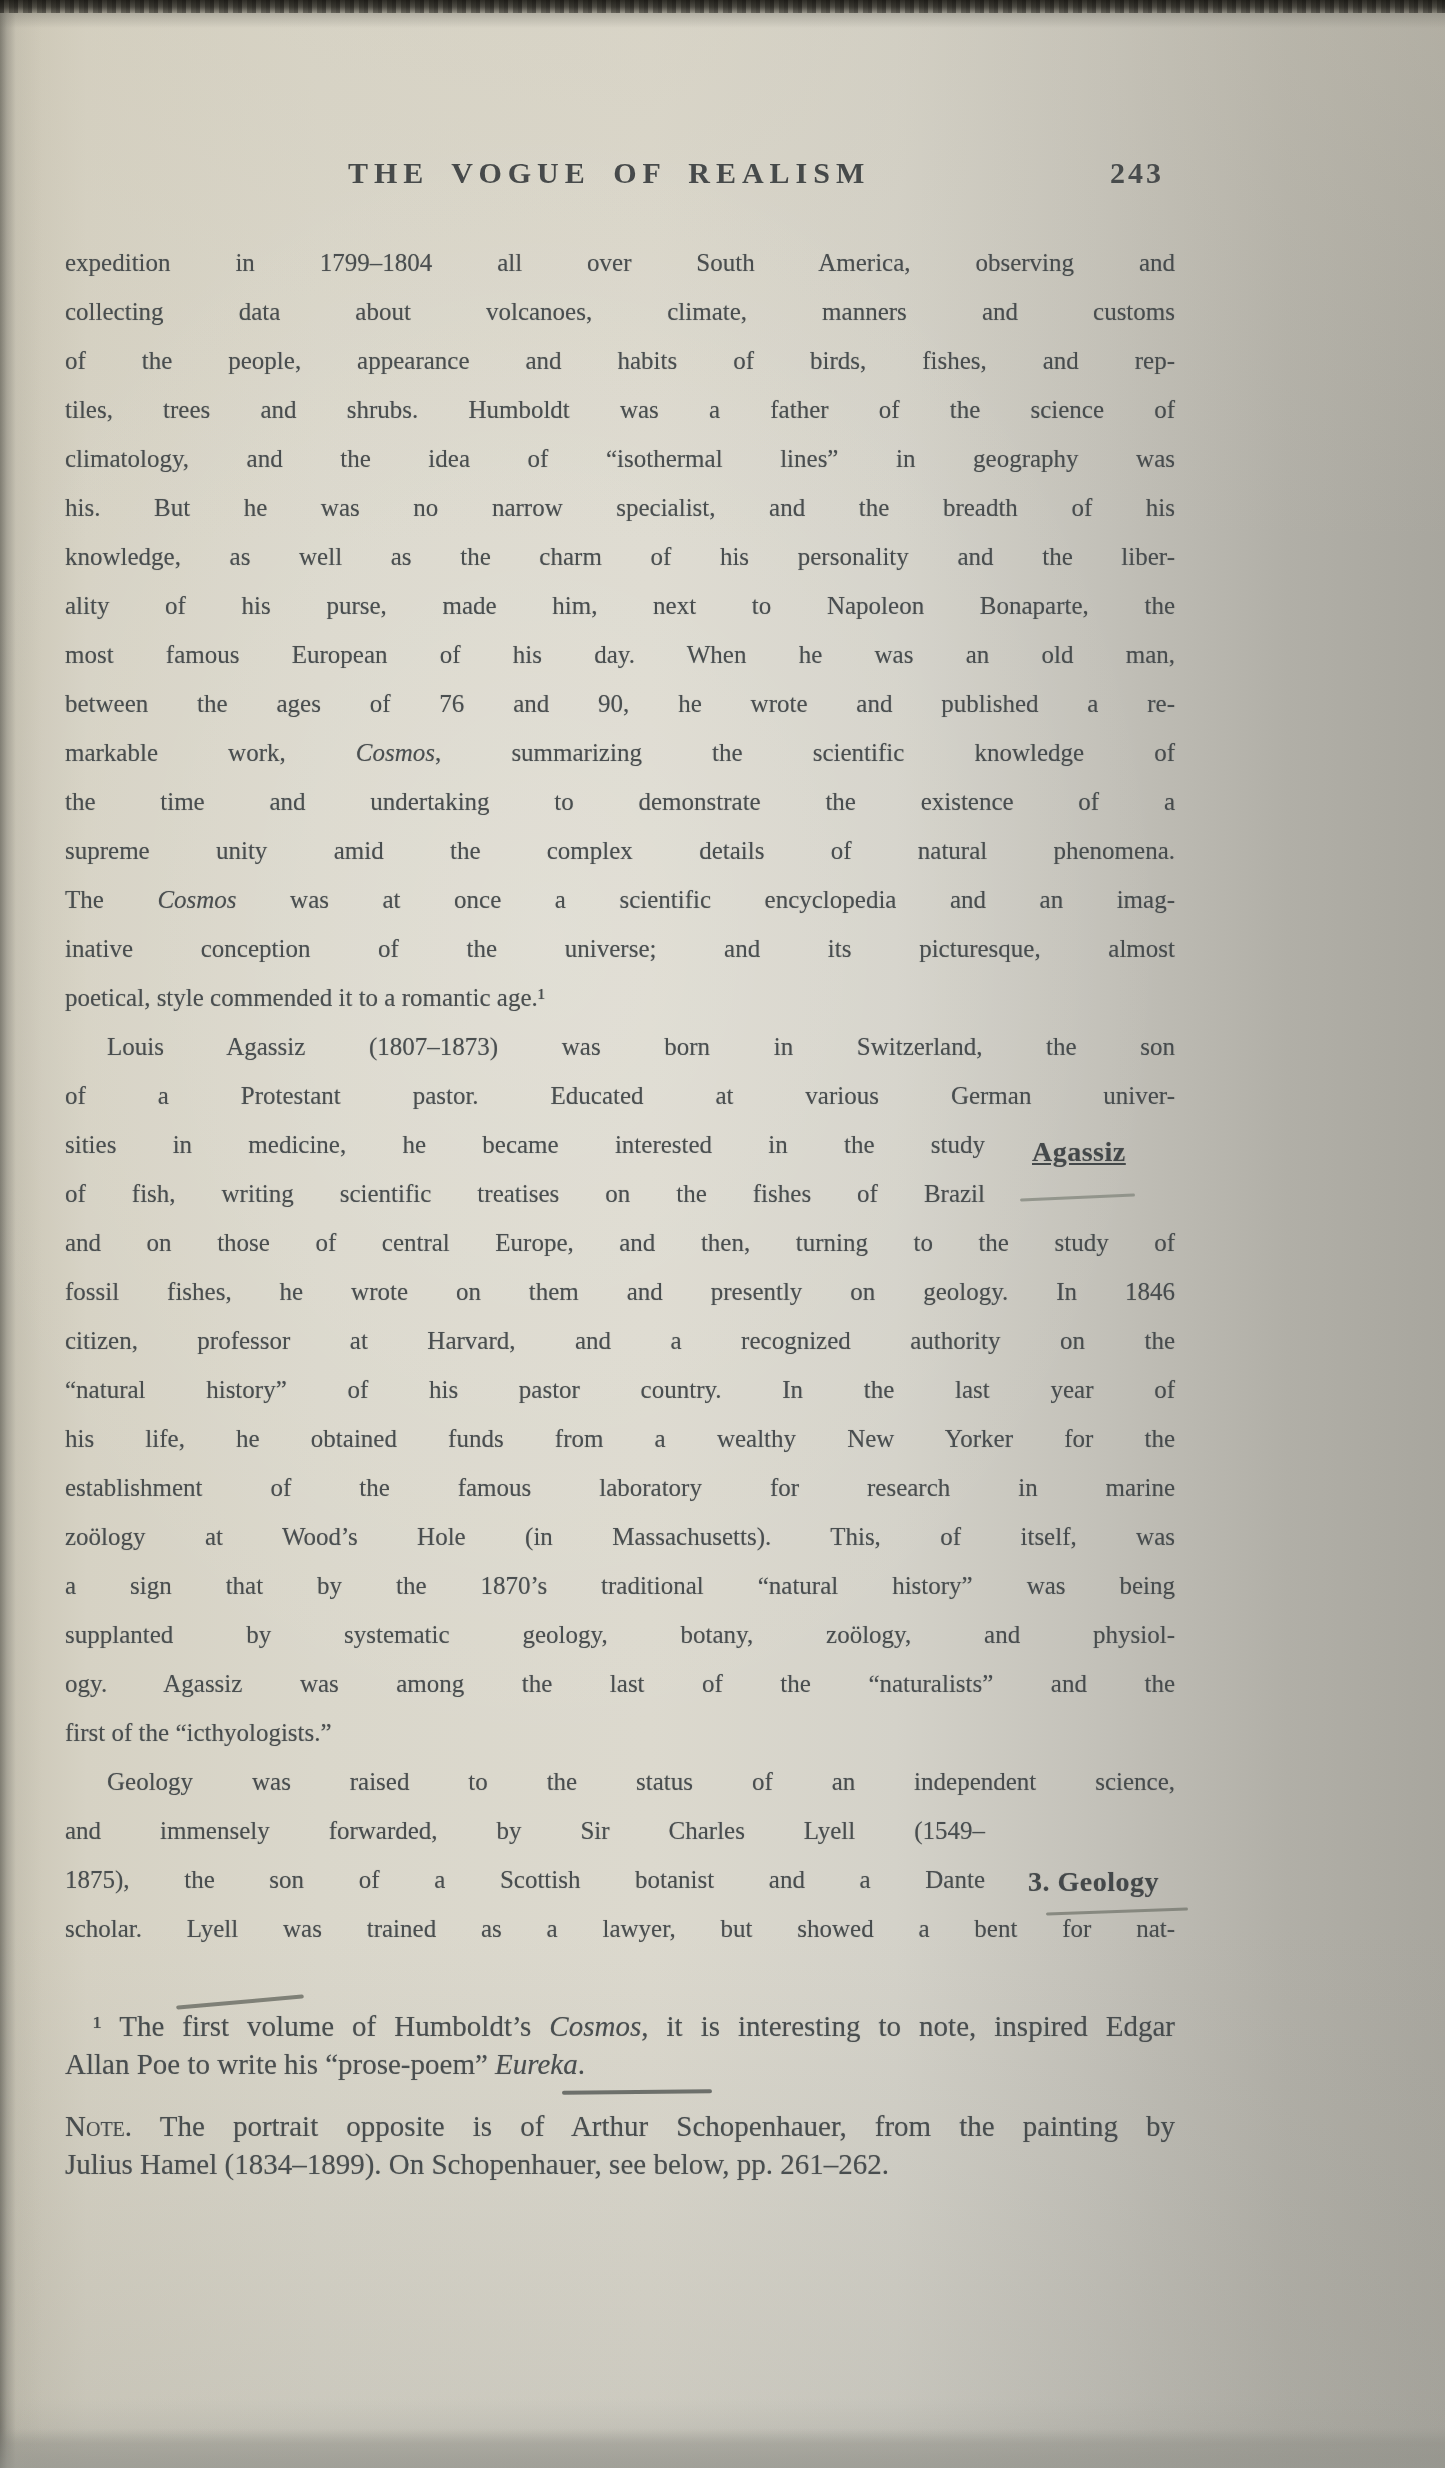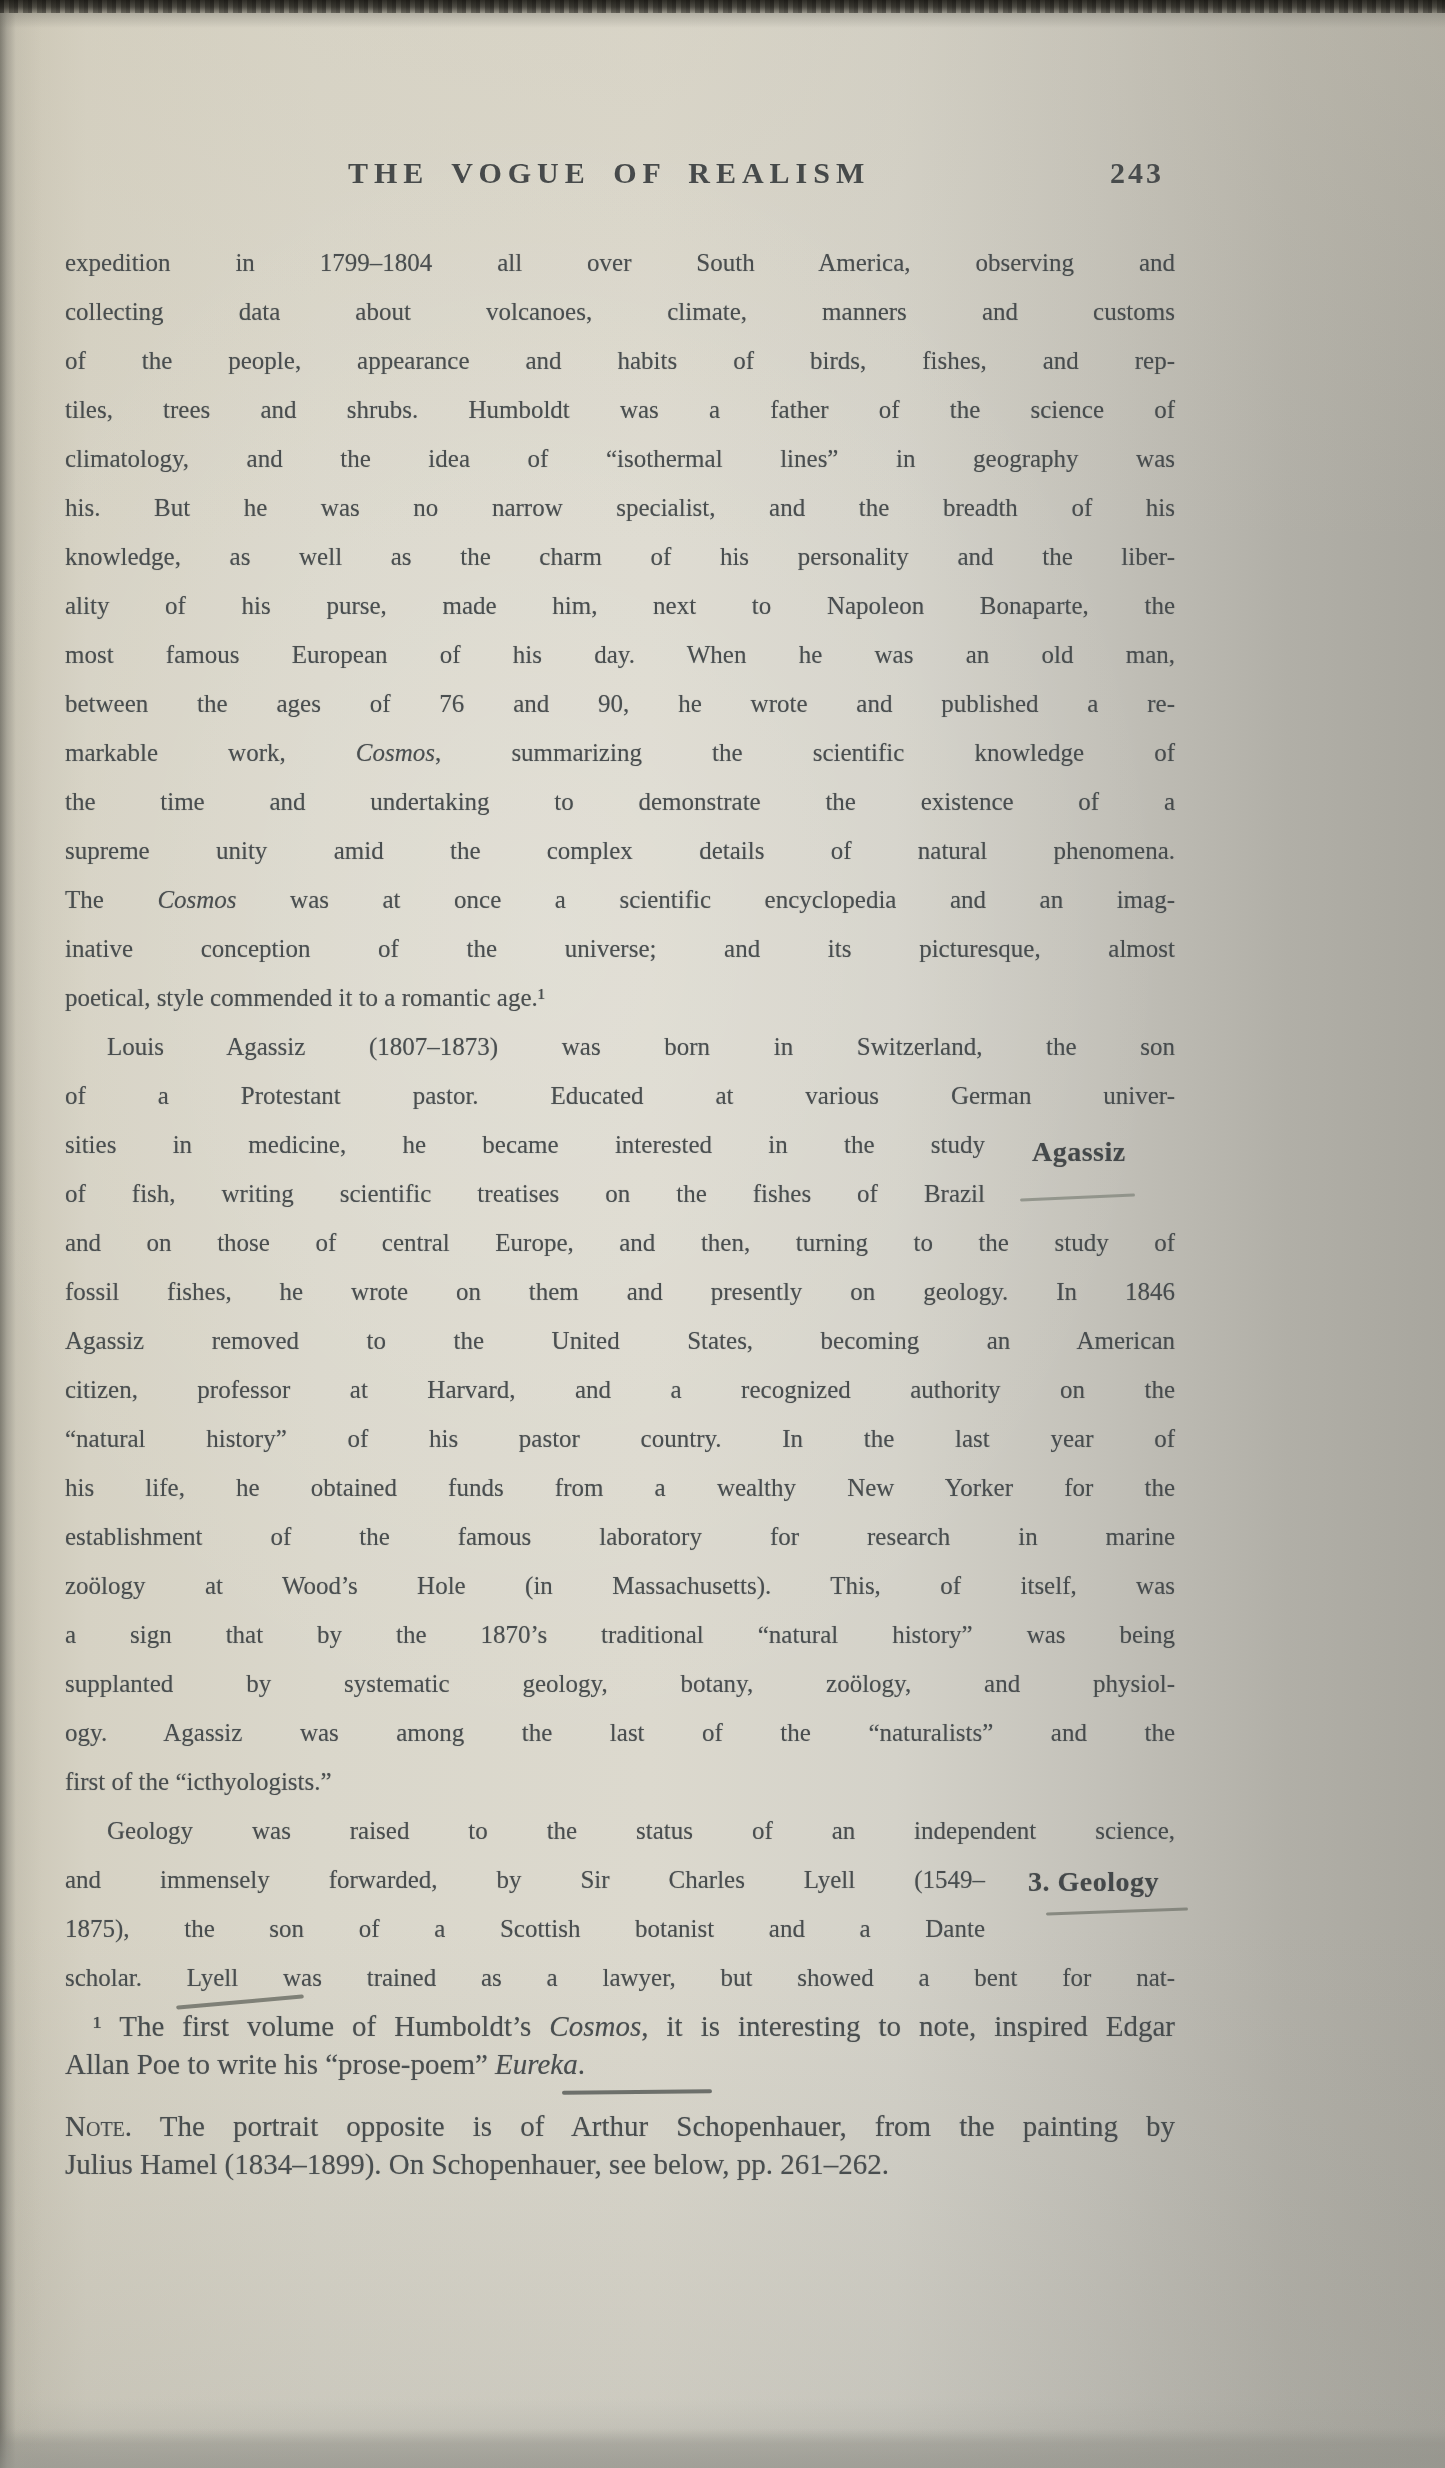--- a/index.html
+++ b/index.html
@@ -29,21 +29,21 @@
   .tline.indent{padding-left:42px;}
   .fn-col{position:absolute;left:65px;width:1110px;font-size:29px;}
   .fn-col .tline{height:38px;line-height:38px;}
   .fn-col .tline.indent{padding-left:28px;}
   .footnote-col{top:2007px;}
   .note-col{top:2107px;}
   .sc{font-variant:small-caps;}
   .margin-note{position:absolute;font-size:28px;font-weight:bold;
     color:rgba(55,60,62,0.85);letter-spacing:0.5px;white-space:nowrap;
     text-shadow:0 0 1px rgba(70,75,77,0.45);}
-  .mn-agassiz{left:1032px;top:1136px;}
+  .mn-agassiz{left:1032px;top:1136px;text-decoration:underline;}
   .mn-geology{left:1028px;top:1866px;}
   .pencil{position:absolute;border-radius:3px;}
   .ul-agassiz{left:1020px;top:1196px;width:115px;height:3px;background:rgba(130,133,124,0.75);transform:rotate(-2.5deg);}
   .ul-geology{left:1046px;top:1910px;width:142px;height:3px;background:rgba(120,123,114,0.8);transform:rotate(-2deg);}
   .ul-eureka{left:562px;top:2090px;width:150px;height:4px;background:rgba(90,94,91,0.85);transform:rotate(-0.6deg);}
   .fn-rule{left:176px;top:2000px;width:128px;height:4px;background:rgba(105,108,99,0.8);transform:rotate(-5deg);}
   .bottom-edge{position:absolute;left:0;top:2428px;width:1445px;height:40px;
     background:linear-gradient(180deg, rgba(0,0,0,0) 0%, rgba(140,140,132,0.35) 40%, rgba(158,158,150,0.55) 100%);}
 </style>
 </head>
@@ -75,21 +75,20 @@
           <div class="tline">inative conception of the universe; and its picturesque, almost</div>
           <div class="tline left">poetical, style commended it to a romantic age.¹</div>
         </div>
         <div>
           <div class="tline indent">Louis Agassiz (1807–1873) was born in Switzerland, the son</div>
           <div class="tline">of a Protestant pastor.  Educated at various German univer-</div>
           <div class="tline short">sities in medicine, he became interested in the study</div>
           <div class="tline short">of fish, writing scientific treatises on the fishes of Brazil</div>
           <div class="tline">and on those of central Europe, and then, turning to the study of</div>
           <div class="tline">fossil fishes, he wrote on them and presently on geology.  In 1846</div>
-          <div class="tline">Agassiz removed to the United States, becoming an American</div>
           <div class="tline">citizen, professor at Harvard, and a recognized authority on the</div>
           <div class="tline">“natural history” of his pastor country.  In the last year of</div>
           <div class="tline">his life, he obtained funds from a wealthy New Yorker for the</div>
           <div class="tline">establishment of the famous laboratory for research in marine</div>
           <div class="tline">zoölogy at Wood’s Hole (in Massachusetts).  This, of itself, was</div>
           <div class="tline">a sign that by the 1870’s traditional “natural history” was being</div>
           <div class="tline">supplanted by systematic geology, botany, zoölogy, and physiol-</div>
           <div class="tline">ogy.  Agassiz was among the last of the “naturalists” and the</div>
           <div class="tline left">first of the “icthyologists.”</div>
         </div>

